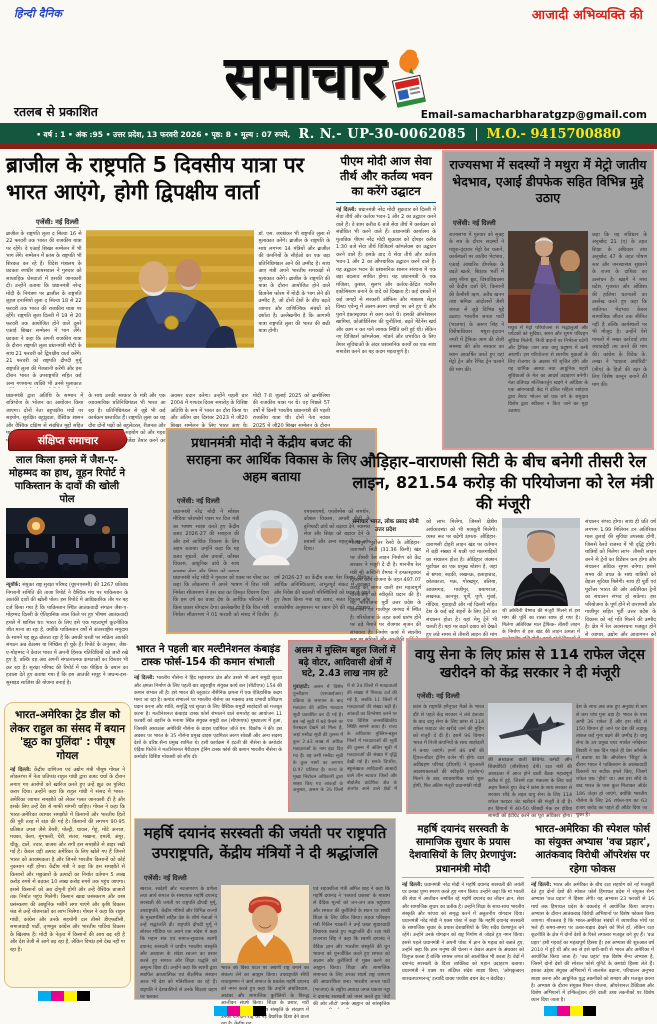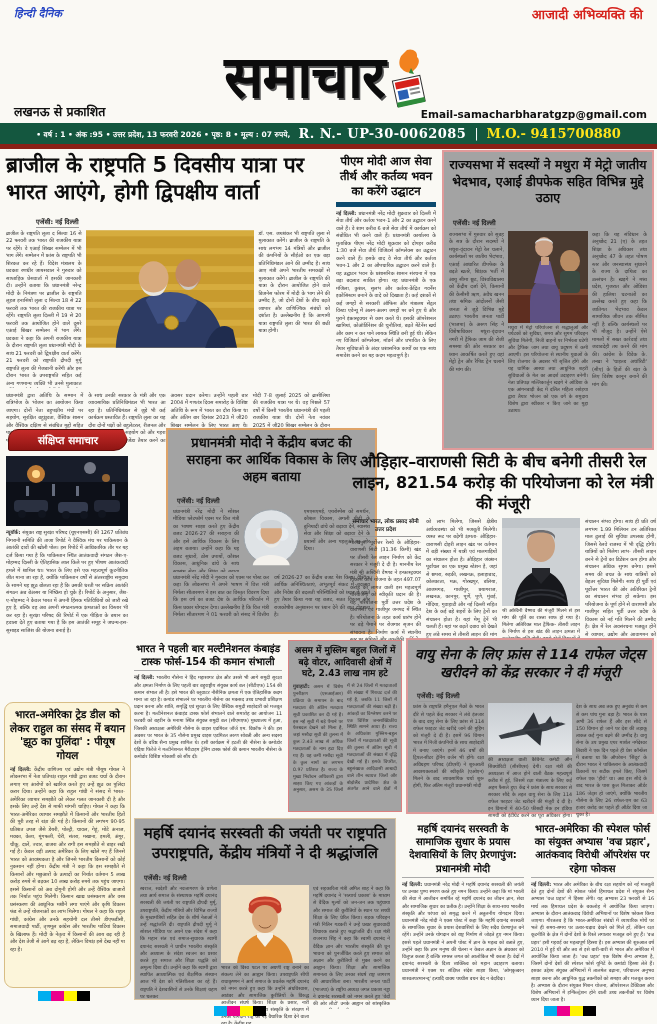--- a/index.html
+++ b/index.html
@@ -63,21 +63,21 @@
         <rect x="11" y="41" width="10" height="9" fill="#2b5fb4"></rect>
         <rect x="23" y="41" width="10" height="2" fill="#888"></rect>
         <rect x="23" y="45" width="10" height="2" fill="#888"></rect>
         <rect x="8" y="52" width="28" height="5" fill="#2e8b3a"></rect>
       </g>
     </svg>
   </span>
 </div>
 
 <div class="pubrow">
-  <span class="pubfrom">लखनऊ से प्रकाशित</span>
+  <span class="pubfrom">रतलब से प्रकाशित</span>
   <span class="email">Email-samacharbharatgzp@gmail.com</span>
 </div>
 
 <div class="greenbar">
   <span class="issue">• वर्ष : 1 • अंक :95 • उत्तर प्रदेश, 13 फरवरी 2026 • पृष्ठ: 8 • मूल्य : 07 रुपये,</span>
   <span class="rn">R. N.- UP-30-0062085</span>
   <span class="pipe">|</span>
   <span class="mo">M.O.- 9415700880</span>
 </div>
 <div class="maroonline"></div>
@@ -106,21 +106,21 @@
       <path d="M92,48 C94,60 112,60 114,48 C112,56 108,60 103,60 C97,60 94,54 92,48 Z" fill="#cfcac2"></path>
       <path d="M86,86 a7,7 0 1,0 0.1,0" fill="#caa12f" stroke="#8f6f15"></path>
       <path d="M120,118 C126,96 140,92 148,100 L152,118 Z" fill="#1f2c4e"></path>
     </svg>
     <div class="tiny" style="width:72px;height:158px;">डॉ. एस. जयशंकर भी राष्ट्रपति लुला से मुलाकात करेंगे। ब्राजील के राष्ट्रपति के साथ लगभग 14 मंत्रियों और ब्राजील की कंपनियों के सीईओ का एक बड़ा प्रतिनिधिमंडल आने की उम्मीद है। साथ आए मंत्री अपने भारतीय समकक्षों से मुलाकात करेंगे। ब्राजील के राष्ट्रपति की यात्रा के दौरान आयोजित होने वाले बिजनेस फोरम में मोदी के भाग लेने की उम्मीद है, जो दोनों देशों के बीच बढ़ते व्यापार और वाणिज्यिक संबंधों को दर्शाता है। उल्लेखनीय है कि आगामी यात्रा राष्ट्रपति लुला की भारत की छठी यात्रा होगी।</div>
   </div>
   <div class="tiny" style="column-count:4;column-gap:5px;height:92px;margin-top:4px;">प्रधानमंत्री द्वारा अतिथि के सम्मान में रात्रिभोज के भोजन का आयोजन किया जाएगा। दोनों नेता बहुपक्षीय मंचों पर सहयोग, सुरक्षित बहुध्रुवता, वैश्विक शासन और वैश्विक दक्षिण से संबंधित मुद्दों सहित पारस्परिक हित के क्षेत्रीय और वैश्विक मुद्दों पर भी विचार-विमर्श करेंगे। राष्ट्रपति लुला के साथ उनकी सरकार के मंत्री और एक व्यावसायिक प्रतिनिधिमंडल भी भारत आ रहा है। प्रतिनिधिमंडल से जुड़े भी कई कार्यक्रम प्रस्तावित हैं। राष्ट्रपति लुला का यह दौरा दोनों पक्षों को बहुलेटरल, रीजनल और ग्लोबल मंचेरियों पर सहयोग को और गहरा करने के लिए एक एजेंडा तैयार करने का अवसर प्रदान करेगा। उन्होंने पहली बार 2004 में गणतंत्र दिवस समारोह के विशिष्ट अतिथि के रूप में भारत का दौरा किया था और अंतिम बार दिसंबर 2023 में जी20 शिखर सम्मेलन के लिए भारत आए थे। हालांकि, प्रधानमंत्री मोदी और राष्ट्रपति लुला इस बीच लगातार मिलते रहे हैं। प्रधानमंत्री मोदी 7-8 जुलाई 2025 को ब्रासीलिया की राजकीय यात्रा पर थे। वह पिछले 57 वर्षों में किसी भारतीय प्रधानमंत्री की पहली राजकीय यात्रा थी। दोनों नेता नवंबर 2025 में जी20 शिखर सम्मेलन के दौरान जोहान्सबर्ग में भी मिले थे।</div>
 </div>
 
 <div class="abs" style="left:336px;top:154px;width:100px;">
-  <div class="hl" style="font-size:11.5px;line-height:1.3;text-align:center;border-bottom:5px solid #0c4a6e;padding-bottom:3px;">पीएम मोदी आज सेवा तीर्थ और कर्तव्य भवन का करेंगे उद्घाटन</div>
+  <div class="hl" style="font-size:11.5px;line-height:1.3;text-align:center;border-bottom:1px solid #0c4a6e;padding-bottom:3px;">पीएम मोदी आज सेवा तीर्थ और कर्तव्य भवन का करेंगे उद्घाटन</div>
   <div class="tiny" style="height:268px;margin-top:3px;">
     <b>नई दिल्ली:</b>
     <span>प्रधानमंत्री नरेंद्र मोदी शुक्रवार को दिल्ली में सेवा तीर्थ और कर्तव्य भवन-1 और 2 का उद्घाटन करने वाले हैं। वे शाम करीब 6 बजे सेवा तीर्थ में कार्यक्रम को संबोधित भी करने वाले हैं। प्रधानमंत्री कार्यालय के मुताबिक पीएम नरेंद्र मोदी शुक्रवार को दोपहर करीब 1:30 बजे सेवा तीर्थ विजिटर्स कॉम्प्लेक्स का उद्घाटन करने वाले हैं। इसके बाद वे सेवा तीर्थ और कर्तव्य भवन-1 और 2 का औपचारिक उद्घाटन करने वाले हैं। यह उद्घाटन भवन के प्रशासनिक शासन संरचना में एक बड़ा बदलाव साबित होगा। यह प्रधानमंत्री के एक मंजिला, कुशल, सुलभ और कर्तव्य-केंद्रित गवर्नेंस इकोसिस्टम बनाने के वादे को दिखाता है। कई दशकों से कई जगहों से सरकारी ऑफिस और मंत्रालय सेंट्रल विस्टा एवेन्यू में अलग-अलग जगहों पर बने हुए थे और पुराने इंफ्रास्ट्रक्चर से काम करते थे। इसकी ऑपरेशनल खामियां, कोऑर्डिनेशन की चुनौतियां, बढ़ते मेंटेनेंस खर्च और काम न कर पाने लायक स्थिति बनी हुई थी। लेकिन नए विजिटर्स कॉम्प्लेक्स, मॉडर्न और प्रभावित के लिए तैयार सुविधाओं के अंदर प्रशासनिक कार्यों का एक साथ समावेश करने का यह कदम महत्वपूर्ण है।</span>
   </div>
 </div>
 
 <div class="abs box" style="left:442px;top:150px;width:212px;height:300px;padding:5px;border-color:#e09a9a;">
   <div class="hl" style="font-size:12.5px;line-height:1.32;text-align:center;">राज्यसभा में सदस्यों ने मथुरा में मेट्रो जातीय भेदभाव, एआई डीपफेक सहित विभिन्न मुद्दे उठाए</div>
   <div style="margin:3px 0 2px 4px;"><span class="by">एजेंसी: नई दिल्ली</span></div>
   <div style="display:flex;gap:4px;">
@@ -140,20 +140,21 @@
       </svg>
       <div class="caption" style="height:128px;margin-top:2px;">मथुरा में मेट्रो परियोजना से श्रद्धालुओं और पर्यटकों को सुविधा, समय और सुगम परिवहन सुविधा मिलेगी, निजी वाहनों पर निर्भरता घटेगी और ट्रैफिक जाम तथा वायु प्रदूषण में कमी आएगी। इस परियोजना से स्थानीय युवाओं के लिए रोजगार के अवसर भी सृजित होंगे और यह धार्मिक आस्था तथा आधुनिक शहरी सुविधाओं के मेल का आदर्श उदाहरण बनेगी। नेता प्रतिपक्ष मल्लिकार्जुन खड़गे ने ओडिशा के एक आंगनबाड़ी केंद्र में दलित महिला रसोइया द्वारा तैयार भोजन को एक वर्ग के समुदाय विशेष द्वारा स्वीकार न किए जाने का मुद्दा उठाया।</div>
     </div>
     <div class="tiny" style="width:58px;height:228px;">कहा कि यह संविधान के अनुच्छेद 21 (ए) के तहत शिक्षा के अधिकार तथा अनुच्छेद 47 के तहत पोषण स्तर और जनस्वास्थ्य सुधारने के राज्य के दायित्व का उल्लंघन है। खड़गे ने मध्य प्रदेश, गुजरात और ओडिशा की हालिया घटनाओं का उल्लेख करते हुए कहा कि जातिगत भेदभाव केवल सामाजिक जीवन तक सीमित नहीं है बल्कि कार्यस्थलों पर भी मौजूद है। उन्होंने ऐसे मामलों में सख्त कार्रवाई तथा जवाबदेही तय करने की मांग की। कांग्रेस के विवेक के. तन्खा ने 'चाइल्ड अथॉरिटी' (सीए) के हितों की रक्षा के लिए विशेष कानून बनाने की मांग की।</div>
   </div>
 </div>
 
 <div class="abs ribbon" style="left:8px;top:429px;width:118px;height:20px;">संक्षिप्त समाचार</div>
 
 <div class="abs" style="left:6px;top:453px;width:122px;">
+  <div class="hl" style="font-size:10px;line-height:1.3;text-align:center;">लाल किला हमले में जैश-ए-मोहम्मद का हाथ, वूहन रिपोर्ट ने पाकिस्तान के दावों की खोली पोल</div>
   <svg class="photo" width="122" height="70" viewBox="0 0 122 70" style="margin-top:3px;">
     <rect width="122" height="70" fill="#0d1018"></rect>
     <rect x="0" y="0" width="122" height="26" fill="#181d2a"></rect>
     <circle cx="30" cy="18" r="9" fill="#e8943a" opacity="0.8"></circle>
     <circle cx="30" cy="18" r="4" fill="#ffd98a"></circle>
     <circle cx="84" cy="12" r="6" fill="#cfd4e0" opacity="0.5"></circle>
     <circle cx="100" cy="22" r="4" fill="#e8943a" opacity="0.6"></circle>
     <rect x="8" y="44" width="34" height="12" rx="4" fill="#2a3040"></rect>
     <rect x="52" y="46" width="30" height="11" rx="4" fill="#343b4e"></rect>
     <rect x="88" y="44" width="26" height="12" rx="4" fill="#232837"></rect>
@@ -250,21 +251,21 @@
 
 <div class="abs box" style="left:288px;top:640px;width:114px;height:172px;padding:4px;border-color:#dd8080;border-width:1.5px;">
   <div class="hl" style="font-size:9px;line-height:1.3;text-align:center;">असम में मुस्लिम बहुल जिलों में बढ़े वोटर, आदिवासी क्षेत्रों में घटे, 2.43 लाख नाम हटे</div>
   <div class="tiny" style="column-count:2;column-gap:4px;height:118px;margin-top:3px;font-size:4.6px;">
     <b>गुवाहाटी:</b>
     <span>असम में विशेष पुनरीक्षण (एसआईआर) प्रक्रिया के समापन के बाद मतदाता की अंतिम मतदाता सूची प्रकाशित कर दी गई है। इस नई सूची में बड़े पैमाने पर फेरबदल देखने को मिला है, जहां मसौदा सूची की तुलना में कुल 2.43 लाख से अधिक मतदाताओं के नाम हटा दिए गए हैं। यह कमी मसौदा सूची के कुल नामों का लगभग 0.97 प्रतिशत है। राज्य के मुख्य निर्वाचन अधिकारी द्वारा साझा किए गए आंकड़ों के अनुसार, असम के 35 जिलों में से 24 जिलों में मतदाताओं की संख्या में गिरावट दर्ज की गई है, जबकि 11 जिलों में मतदाताओं की संख्या बढ़ी है। आंकड़ों का विश्लेषण करने पर एक विशिष्ट जनसांख्यिकीय स्थिति सामने आया है। राज्य के अधिकांश मुस्लिम-बहुल जिलों में मतदाताओं की सूची की तुलना में अंतिम सूची में मतदाताओं की संख्या में वृद्धि देखी गई है। इसके विपरीत, बहुसंख्यक आदिवासी आबादी वाले तीन स्वायत्त जिलों और बोड़ोलैंड प्रादेशिक क्षेत्र के अंतर्गत आने वाले क्षेत्रों में मतदाताओं की संख्या में उल्लेखनीय गिरावट आई है।</span>
   </div>
 </div>
 
 <div class="abs box" style="left:406px;top:638px;width:248px;height:176px;padding:5px;border-color:#e09a9a;">
-  <div class="hl" style="font-size:14px;line-height:1.3;text-align:center;font-style:italic;">वायु सेना के लिए फ्रांस से 114 राफेल जेट्स खरीदने को केंद्र सरकार ने दी मंजूरी</div>
+  <div class="hl" style="font-size:14px;line-height:1.3;text-align:center;">वायु सेना के लिए फ्रांस से 114 राफेल जेट्स खरीदने को केंद्र सरकार ने दी मंजूरी</div>
   <div style="margin:2px 0 1px 4px;"><span class="by">एजेंसी: नई दिल्ली</span></div>
   <div style="display:flex;gap:4px;">
     <div class="tiny" style="width:74px;height:116px;font-size:4.8px;">फ्रांस के राष्ट्रपति इमैनुएल मैक्रों के भारत दौरे से पहले केंद्र सरकार ने लंबे इंतजार के बाद वायु सेना के लिए फ्रांस से 114 राफेल फाइटर जेट खरीदे जाने की मुहिम को मंजूरी दे दी है। इसमें 96 विमान भारत में निजी कंपनियों के साथ साझेदारी में बनाए जाएंगे। इनमें 46 वर्षों की ट्रिपल-सीटर ट्रेनिंग वर्जन भी होंगे। रक्षा अधिग्रहण परिषद (डीएसी) ने शुरुआती आवश्यकताओं की स्वीकृति (एओएन) मिलने के बाद व्यावसायिक चर्चा शुरू होगी, फिर अंतिम मंजूरी प्रधानमंत्री मोदी</div>
     <div style="width:84px;">
       <svg class="photo" width="84" height="52" viewBox="0 0 84 52">
         <defs>
             <linearGradient id="sky" x1="0" y1="0" x2="0" y2="1">
           <stop offset="0" stop-color="#c7ccd1"></stop>
               <stop offset="1" stop-color="#e4e7ea"></stop>
             </linearGradient>

